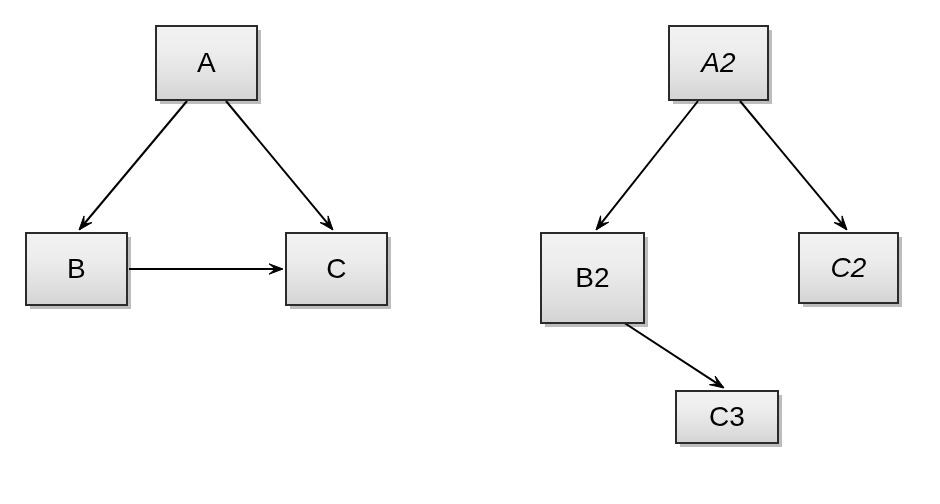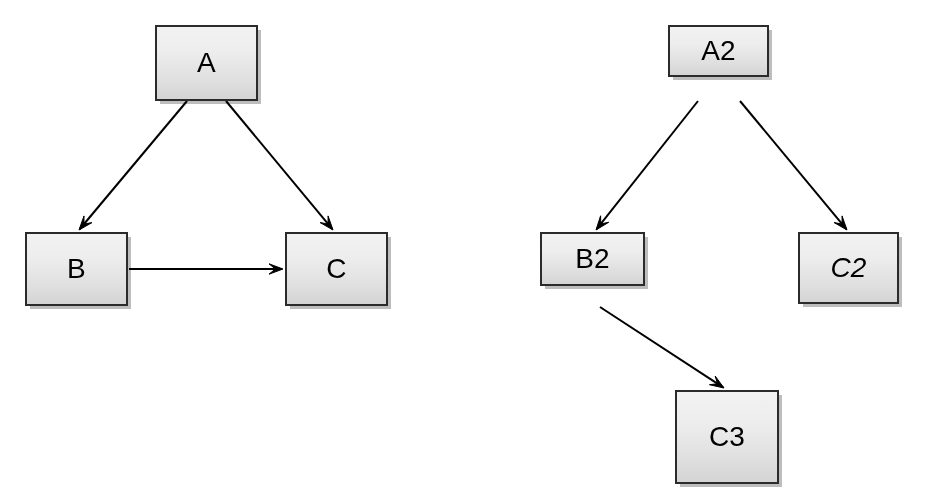--- a/index.html
+++ b/index.html
@@ -83,27 +83,27 @@
   <div id="node-layer">
       <div class="node" style="left: 155px; top: 25px; width: 103px; height: 76px;">
         <span class="node-label">A</span>
       </div>
       <div class="node" style="left: 25px; top: 232px; width: 103px; height: 74px;">
         <span class="node-label">B</span>
       </div>
       <div class="node" style="left: 285px; top: 232px; width: 103px; height: 74px;">
         <span class="node-label">C</span>
       </div>
-      <div class="node" style="left: 668px; top: 25px; width: 101px; height: 52px;">
+      <div class="node" style="left: 668px; top: 25px; width: 101px; height: 76px; font-style: italic;">
         <span class="node-label">A2</span>
       </div>
-      <div class="node" style="left: 540px; top: 232px; width: 105px; height: 54px;">
+      <div class="node" style="left: 540px; top: 232px; width: 105px; height: 92px;">
         <span class="node-label">B2</span>
       </div>
       <div class="node" style="left: 798px; top: 232px; width: 101px; height: 72px; font-style: italic;">
         <span class="node-label">C2</span>
       </div>
-      <div class="node" style="left: 675px; top: 390px; width: 104px; height: 94px;">
+      <div class="node" style="left: 675px; top: 390px; width: 104px; height: 54px;">
         <span class="node-label">C3</span>
       </div>
     </div>
 
 </div>
 
 </body></html>

